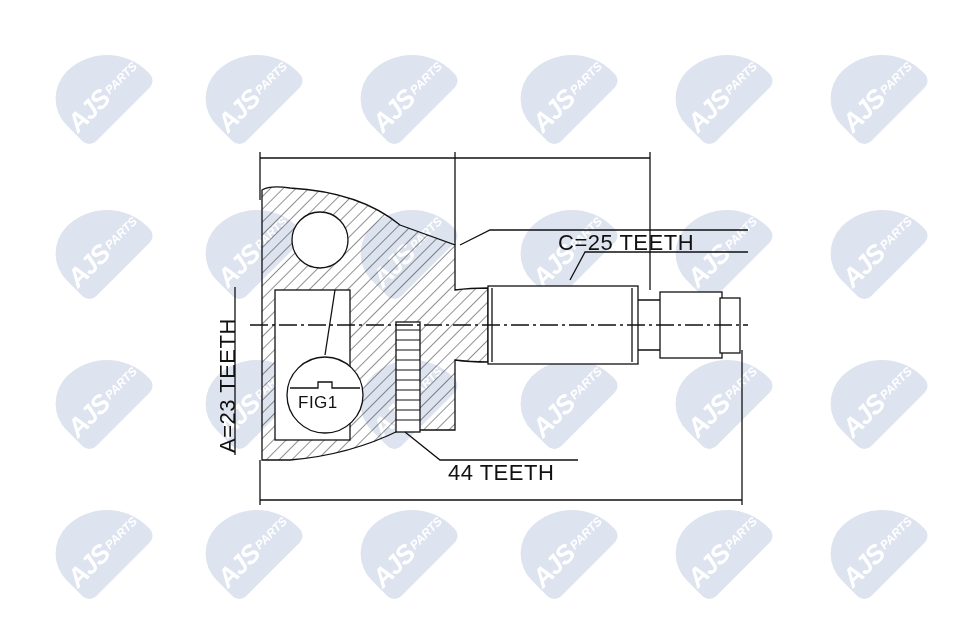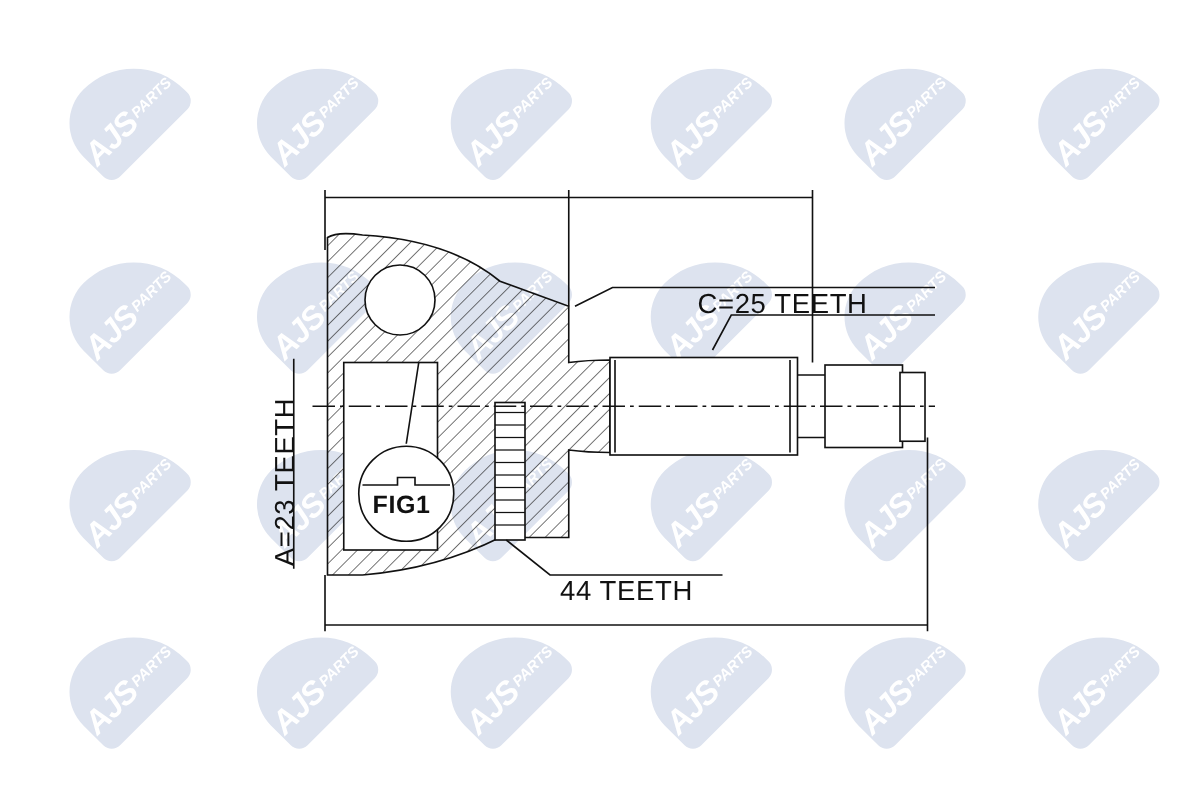--- a/index.html
+++ b/index.html
@@ -189,14 +189,14 @@
 
     <path d="M460,245 L490,230 L748,230"></path>
     <path d="M570,280 L585,252 L748,252"></path>
     <path d="M405,432 L440,460 L578,460"></path>
     <path d="M335,290 L325,355"></path>
   </g>
 </svg>
 
 <div class="lbl" style="left:558px;top:230px;">C=25 TEETH</div>
 <div class="lbl" style="left:448px;top:460px;">44 TEETH</div>
-<div class="lbl" style="left:298px;top:393px;font-size:20px;font-weight:bold;">FIG1</div>
+<div class="lbl" style="left:298px;top:393px;font-size:17px;">FIG1</div>
 <div class="lbl" style="left:148px;top:360px;transform:rotate(-90deg);transform-origin:center;width:160px;">A=23 TEETH</div>
 
 </body></html>

